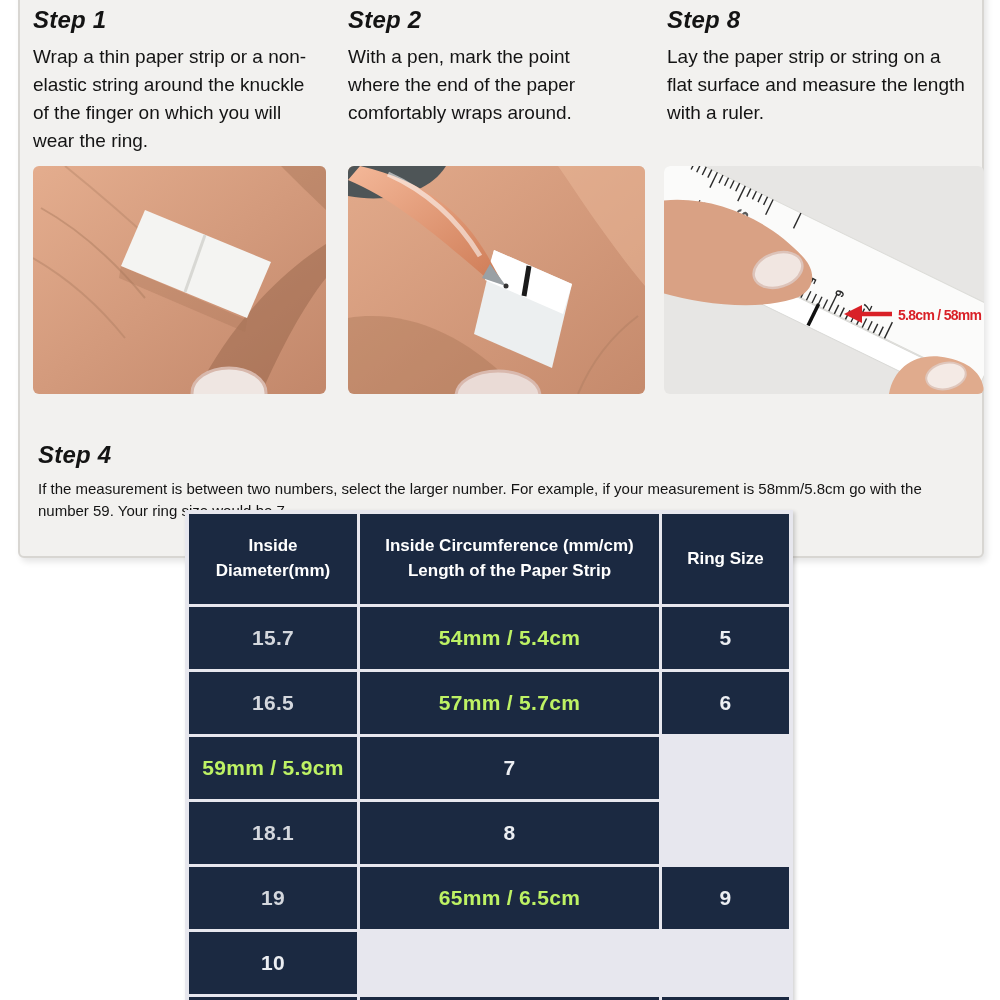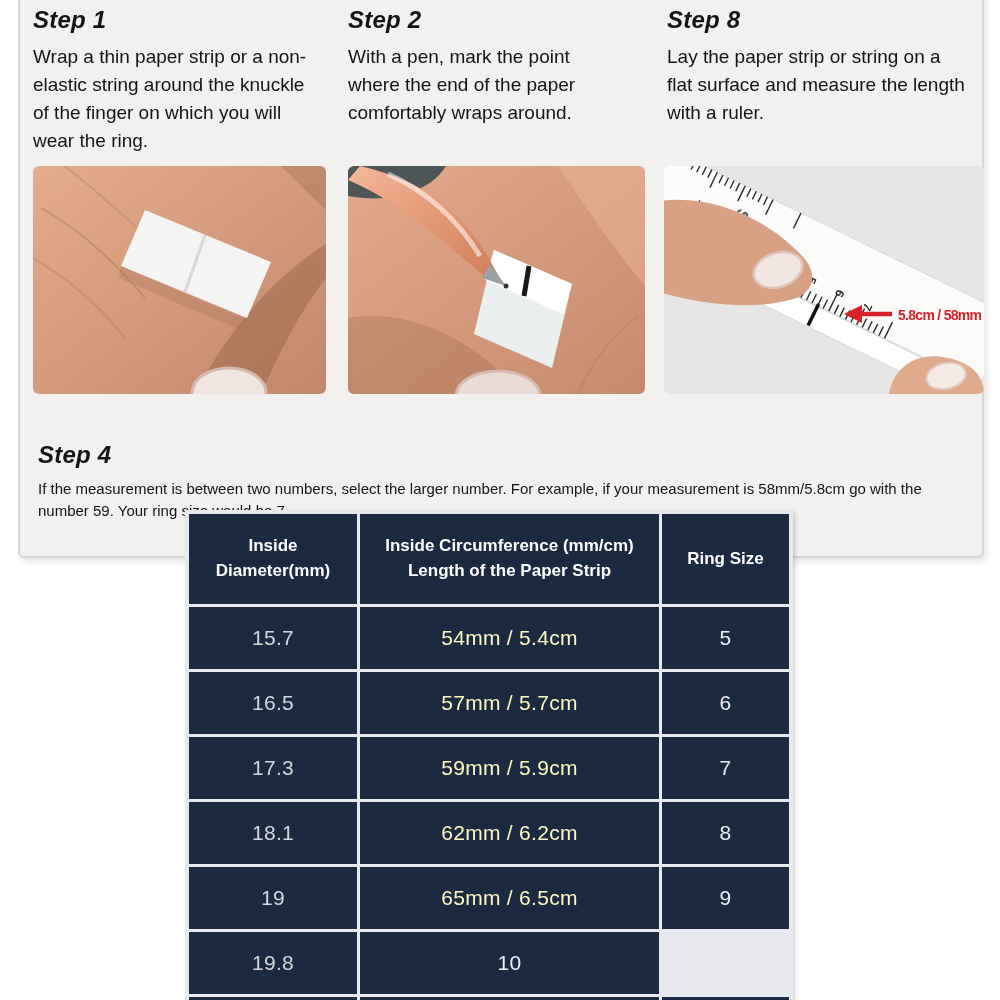--- a/index.html
+++ b/index.html
@@ -39,23 +39,23 @@
     box-shadow:2px 2px 4px rgba(0,0,0,.18);
   }
   .trow{display:grid;grid-template-columns:168px 299px 127px;gap:3px;}
   .tcell{
     background:var(--navy,#1b2941);
     display:flex;flex-direction:column;align-items:center;justify-content:center;
     text-align:center;
   }
   .thead .tcell{height:90px;color:#ffffff;font-weight:700;font-size:17px;line-height:1.1;}
   .thead .tcell .line{display:block;padding:3px 4px;}
-  .trow.data .tcell{height:62px;font-weight:400;font-size:21px;letter-spacing:.3px;}
+  .trow.data .tcell{height:62px;font-weight:700;font-size:21px;letter-spacing:.3px;}
   .trow.data .tcell.diameter{color:#d4d7dd;}
-  .trow.data .tcell.circumference{color:#fef9c3;}
+  .trow.data .tcell.circumference{color:#bef264;}
   .trow.data .tcell.size{color:#eceef2;}
   .trow.partial .tcell{height:62px;}
 </style>
 </head>
 <body>
 
 <div class="panel"></div>
 
 <div class="step step1">
   <h2>Step 1</h2>
@@ -225,36 +225,33 @@
         <div class="tcell diameter">15.7</div>
         <div class="tcell circumference">54mm / 5.4cm</div>
         <div class="tcell size">5</div>
       </div>
       <div class="trow data">
         <div class="tcell diameter">16.5</div>
         <div class="tcell circumference">57mm / 5.7cm</div>
         <div class="tcell size">6</div>
       </div>
       <div class="trow data">
-        <div class="tcell diameter">17.3</div>
         <div class="tcell circumference">59mm / 5.9cm</div>
         <div class="tcell size">7</div>
       </div>
       <div class="trow data">
         <div class="tcell diameter">18.1</div>
-        <div class="tcell circumference">62mm / 6.2cm</div>
         <div class="tcell size">8</div>
       </div>
       <div class="trow data">
         <div class="tcell diameter">19</div>
         <div class="tcell circumference">65mm / 6.5cm</div>
         <div class="tcell size">9</div>
       </div>
       <div class="trow data">
-        <div class="tcell diameter">19.8</div>
         <div class="tcell size">10</div>
       </div>
       <div class="trow partial">
         <div class="tcell"></div>
         <div class="tcell"></div>
         <div class="tcell"></div>
       </div>
     </div>
 </div>
 

